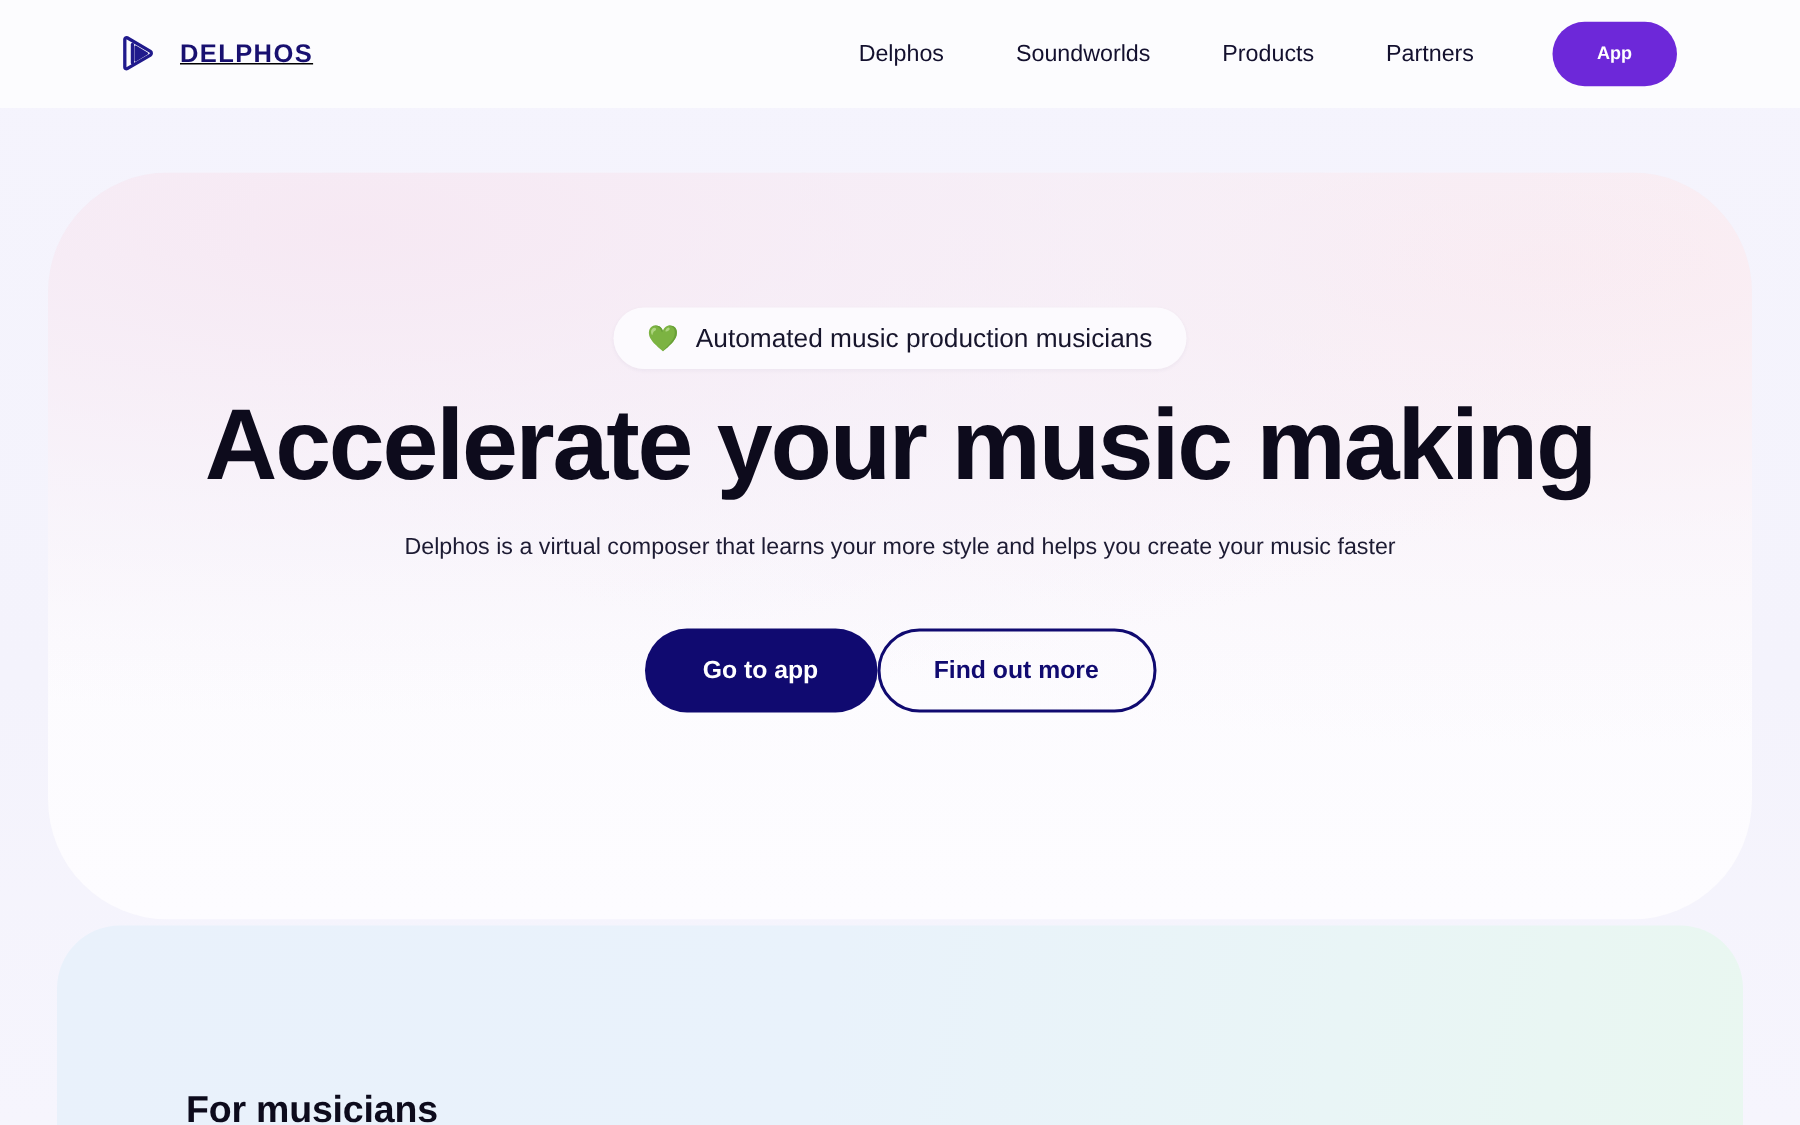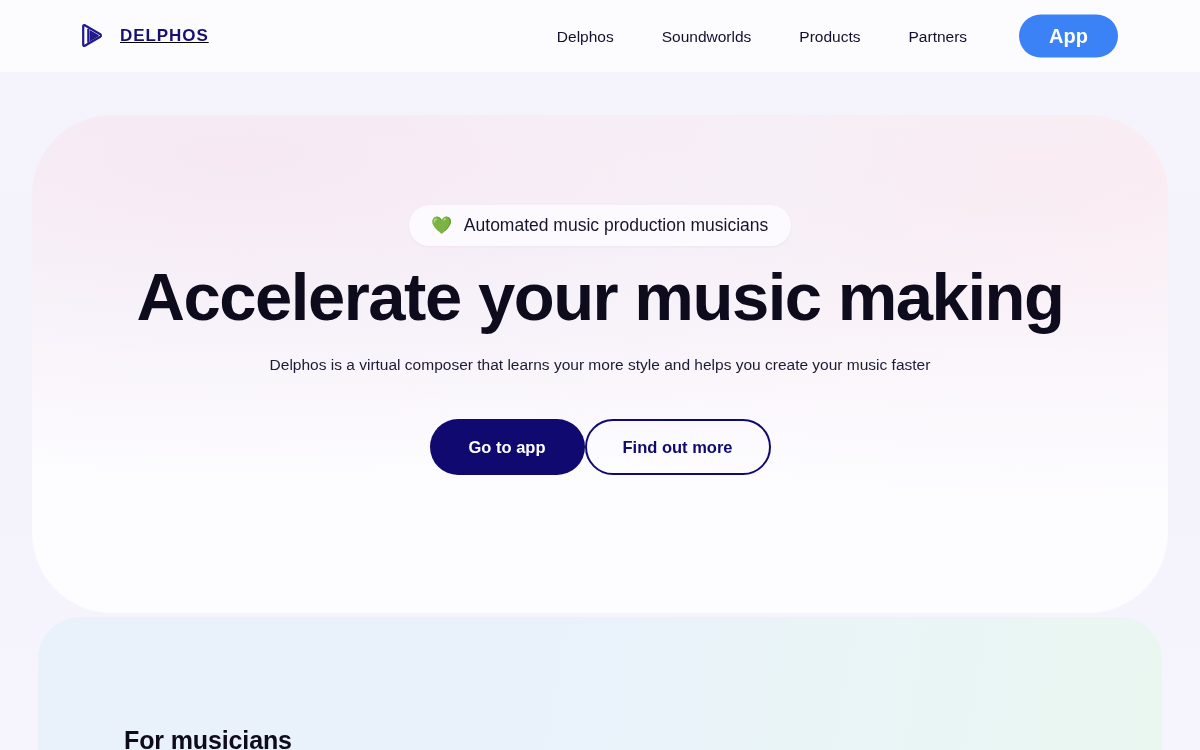--- a/index.html
+++ b/index.html
@@ -48,23 +48,23 @@
     font-size:15.5px;
     color:#13102e;
     padding:0 24px;
     text-decoration:none;
     white-space:nowrap;
     cursor:pointer;
   }
   .nav-link:first-child { padding-left:0; }
   .app-btn {
     margin-left:28px;
-    background:#3b82f6;
+    background:#6d28d9;
     color:#ffffff;
-    font-size:20px; font-weight:bold;
+    font-size:12px; font-weight:bold;
     border:none; border-radius:999px;
     padding:0 30px; height:43px;
     line-height:43px;
     cursor:pointer;
     font-family:"Liberation Sans", sans-serif;
   }
 
   
   .hero-card {
     position:absolute;

